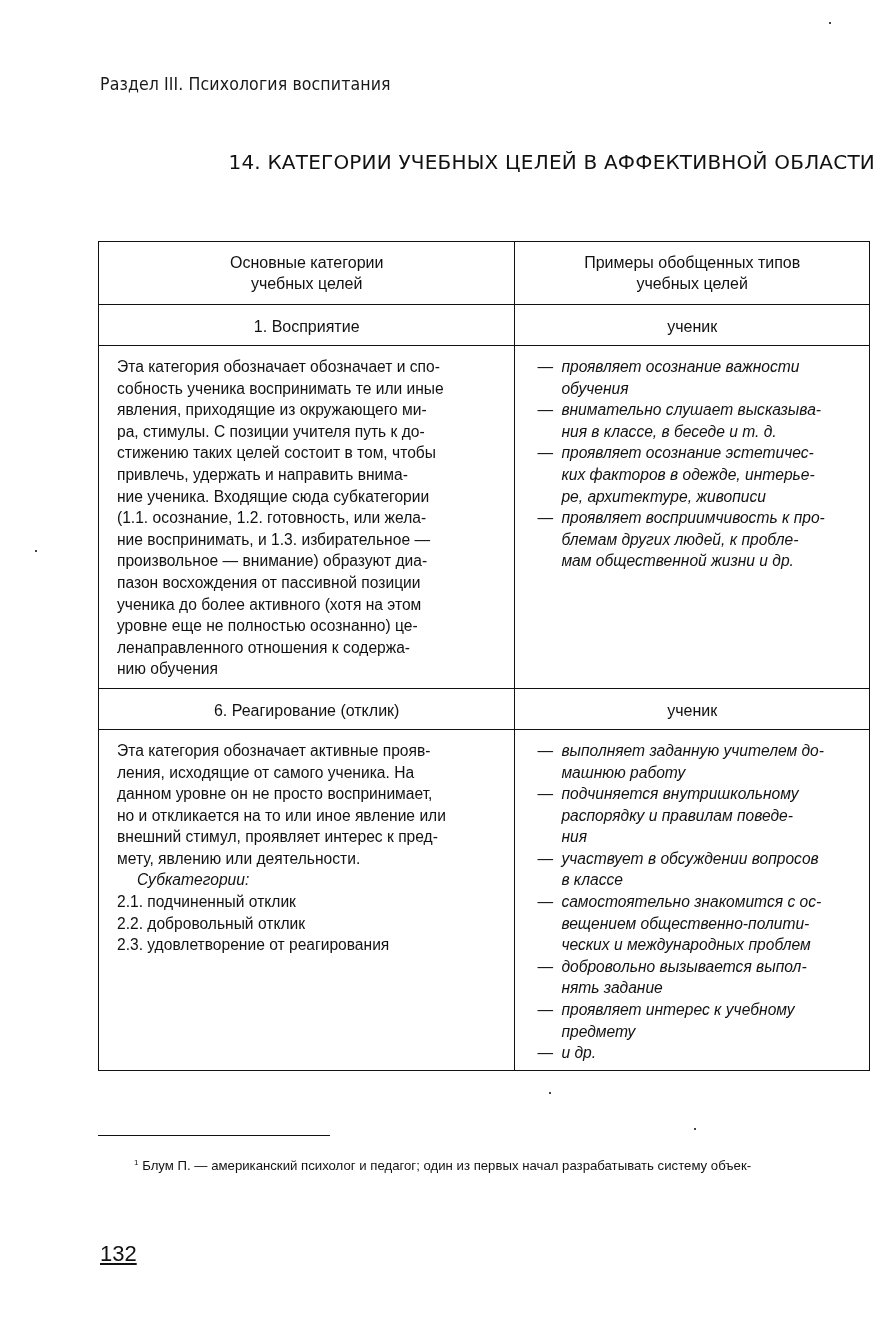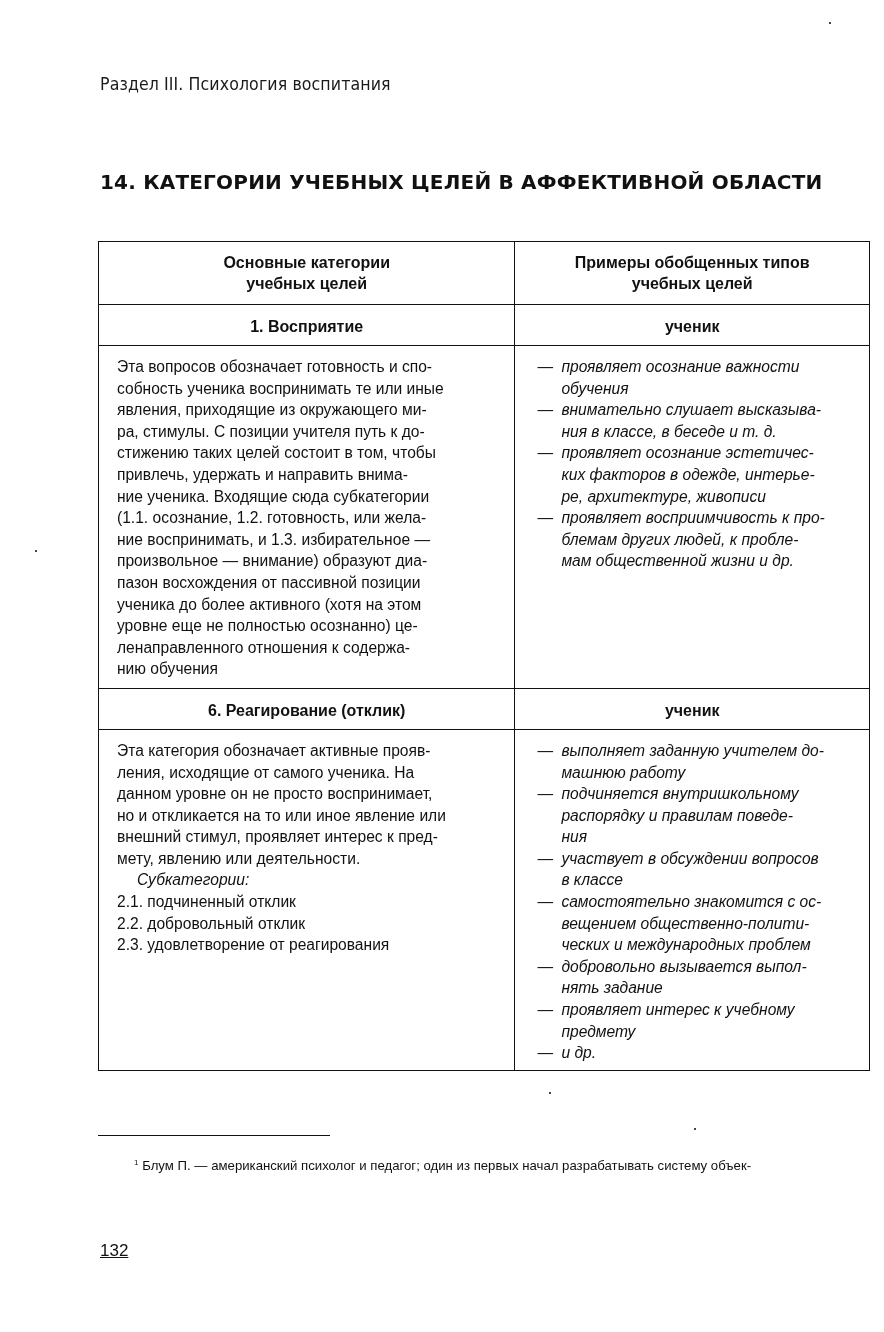--- a/index.html
+++ b/index.html
@@ -8,37 +8,37 @@
       color: #111111;
       font-family: "Liberation Sans", sans-serif;
     }
     .running-head {
       position: absolute; left: 100px; top: 74px;
       font-size: 17px; letter-spacing: 0.1px; color: #1a1a1a;
       font-family: "DejaVu Sans", sans-serif; font-weight: normal;
       transform: scaleX(0.93); transform-origin: left top;
     }
     .title {
-      position: absolute; left: 100px; width: 775px; top: 168px;
-      text-align: left; font-weight: bold; font-size: 20px; line-height: 29px;
+      position: absolute; left: 100px; width: 775px; top: 148px;
+      text-align: right; font-weight: normal; font-size: 20px; line-height: 29px;
       font-family: "DejaVu Sans", sans-serif; text-transform: uppercase;
       letter-spacing: 0.2px;
     }
     .title sup { font-size: 11px; vertical-align: top; position: relative; top: -2px; }
 
     table.tax {
       position: absolute; left: 98px; top: 241px; width: 772px;
       border-collapse: collapse; font-size: 16px;
     }
     table.tax td {
       border: 1.5px solid #111; vertical-align: top; padding: 0;
     }
     table.tax td.left { width: 416px; }
     table.tax td.right { width: 354px; }
-    .hcell { text-align: center; font-weight: bold; font-size: 16px; line-height: 21px; }
+    .hcell { text-align: center; font-weight: normal; font-size: 16px; line-height: 21px; }
     .head-row td { height: 62px; }
     .head-row .hcell { padding-top: 10px; }
     .cat-row td { height: 40px; border-top-width: 2.5px; border-bottom-width: 2.5px; }
     .cat-row .hcell { padding-top: 11px; }
 
     .desc {
       padding: 10px 14px 8px 18px; font-size: 15.6px; line-height: 21.6px;
       text-align: justify; hyphens: manual;
     }
     .desc .line { display: block; white-space: nowrap; }
@@ -51,21 +51,21 @@
 
     .fn-rule { position: absolute; left: 98px; top: 1135px; width: 232px; border-top: 1.5px solid #111; }
     .footnote {
       position: absolute; left: 114px; top: 1153px; width: 775px;
       font-size: 13.2px; line-height: 20px; text-align: justify;
       font-family: "Liberation Sans", sans-serif;
     }
     .footnote .ln { display: block; white-space: nowrap; }
     .footnote .first { padding-left: 20px; }
     .footnote sup { font-size: 8px; }
-    .page-number { position: absolute; left: 100px; top: 1241px; font-size: 17px; text-decoration: underline; }
+    .page-number { position: absolute; left: 100px; top: 1241px; font-size: 22px; text-decoration: underline; }
     .speck { position: absolute; width: 2px; height: 2px; background: #444; }
   </style>
 </head>
 <body>
 
 <div class="running-head">Раздел III. Психология воспитания</div>
 
 <div class="title">
   <div>14. Категории учебных целей в аффективной области</div>
 </div>
@@ -92,21 +92,21 @@
         <td class="left">
           <div class="hcell">1. Восприятие</div>
         </td>
         <td class="right">
           <div class="hcell">ученик</div>
         </td>
       </tr>
       <tr>
         <td class="left">
           <div class="desc">
-            <span class="line">Эта вопросов обозначает готовность и спо-</span>
+            <span class="line">Эта категория обозначает обозначает и спо-</span>
             <span class="line">собность ученика воспринимать те или иные</span>
             <span class="line">явления, приходящие из окружающего ми-</span>
             <span class="line">ра, стимулы. С позиции учителя  путь к до-</span>
             <span class="line">стижению таких целей состоит в том, чтобы</span>
             <span class="line">привлечь, удержать и направить внима-</span>
             <span class="line">ние ученика. Входящие сюда субкатегории</span>
             <span class="line">(1.1. осознание, 1.2. готовность, или жела-</span>
             <span class="line">ние воспринимать, и 1.3. избирательное —</span>
             <span class="line">произвольное — внимание) образуют диа-</span>
             <span class="line">пазон  восхождения от пассивной позиции</span>

